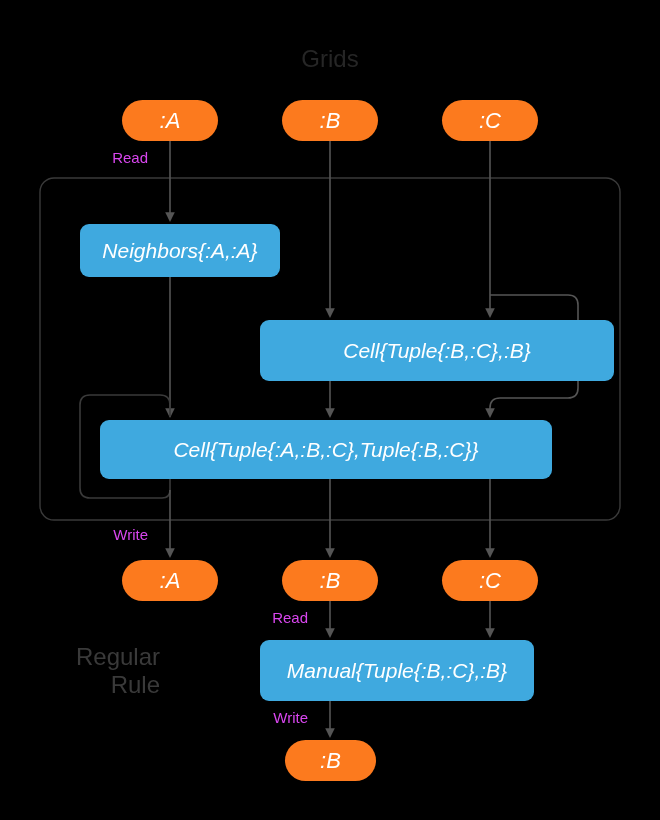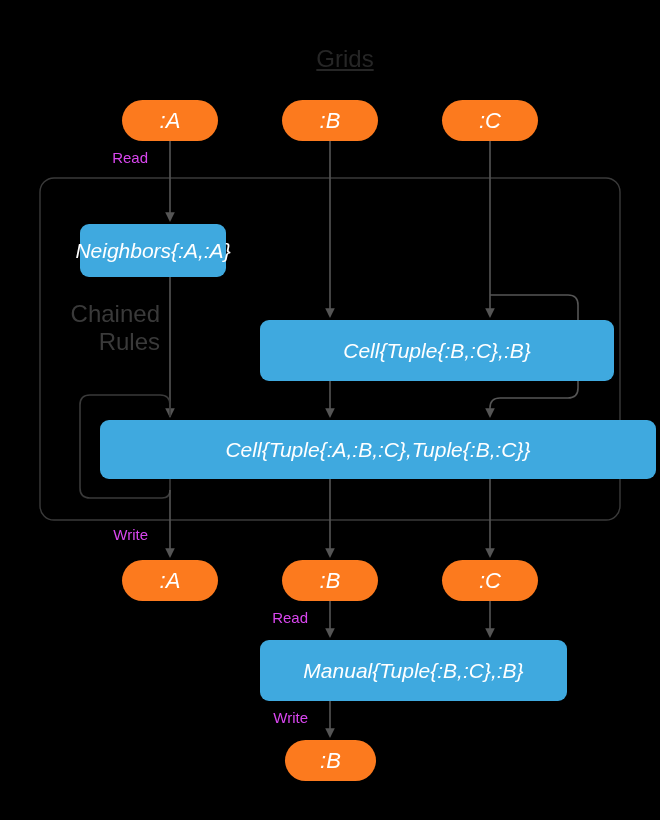--- a/index.html
+++ b/index.html
@@ -97,39 +97,39 @@
       <path d="M 170 479 L 170 490 Q 170 498 162 498 L 90 498 Q 80 498 80 488 L 80 405 Q 80 395 90 395 L 160 395 Q 170 395 170 405 L 170 416" stroke="#3a3a3a"></path>
       <path d="M 170 490 L 170 556" marker-end="url(#arrow)"></path>
 
       <path d="M 330 601 L 330 636" marker-end="url(#arrow)"></path>
       <path d="M 490 601 L 490 636" marker-end="url(#arrow)"></path>
 
       <path d="M 330 701 L 330 736" marker-end="url(#arrow)"></path>
     </g>
   </svg>
 
-  <div class="title-label" style="left:270px; top:45px; width:150px;text-decoration:underline;">Grids</div>
+  <div class="title-label" style="left:255px; top:45px; width:150px;">Grids</div>
 
-  <div class="section-label" style="left:20px; top:300px; width:140px;">Chained
-Rules</div>
+  <div class="section-label" style="left:20px; top:643px; width:140px;">Regular
+Rule</div>
 
   <div class="edge-label" style="left:68px; top:149px; width:80px;">Read</div>
   <div class="edge-label" style="left:62px; top:526px; width:86px;">Write</div>
   <div class="edge-label" style="left:222px; top:609px; width:86px;">Read</div>
   <div class="edge-label" style="left:222px; top:709px; width:86px;">Write</div>
 
   <div class="node grid-pill" style="left:122px; top:100px; width:96px; height:41px;">:A</div>
   <div class="node grid-pill" style="left:282px; top:100px; width:96px; height:41px;">:B</div>
   <div class="node grid-pill" style="left:442px; top:100px; width:96px; height:41px;">:C</div>
 
-  <div class="node rule-box" style="left:80px; top:224px; width:146px; height:53px;">Neighbors{:A,:A}</div>
+  <div class="node rule-box" style="left:80px; top:224px; width:200px; height:53px;">Neighbors{:A,:A}</div>
   <div class="node rule-box" style="left:260px; top:320px; width:354px; height:61px;">Cell{Tuple{:B,:C},:B}</div>
-  <div class="node rule-box" style="left:100px; top:420px; width:556px; height:59px;">Cell{Tuple{:A,:B,:C},Tuple{:B,:C}}</div>
+  <div class="node rule-box" style="left:100px; top:420px; width:452px; height:59px;">Cell{Tuple{:A,:B,:C},Tuple{:B,:C}}</div>
 
   <div class="node grid-pill" style="left:122px; top:560px; width:96px; height:41px;">:A</div>
   <div class="node grid-pill" style="left:282px; top:560px; width:96px; height:41px;">:B</div>
   <div class="node grid-pill" style="left:442px; top:560px; width:96px; height:41px;">:C</div>
 
-  <div class="node rule-box" style="left:260px; top:640px; width:307px; height:61px;">Manual{Tuple{:B,:C},:B}</div>
+  <div class="node rule-box" style="left:260px; top:640px; width:274px; height:61px;">Manual{Tuple{:B,:C},:B}</div>
 
   <div class="node grid-pill" style="left:285px; top:740px; width:91px; height:41px;">:B</div>
 
 </div>
 
 </body></html>

